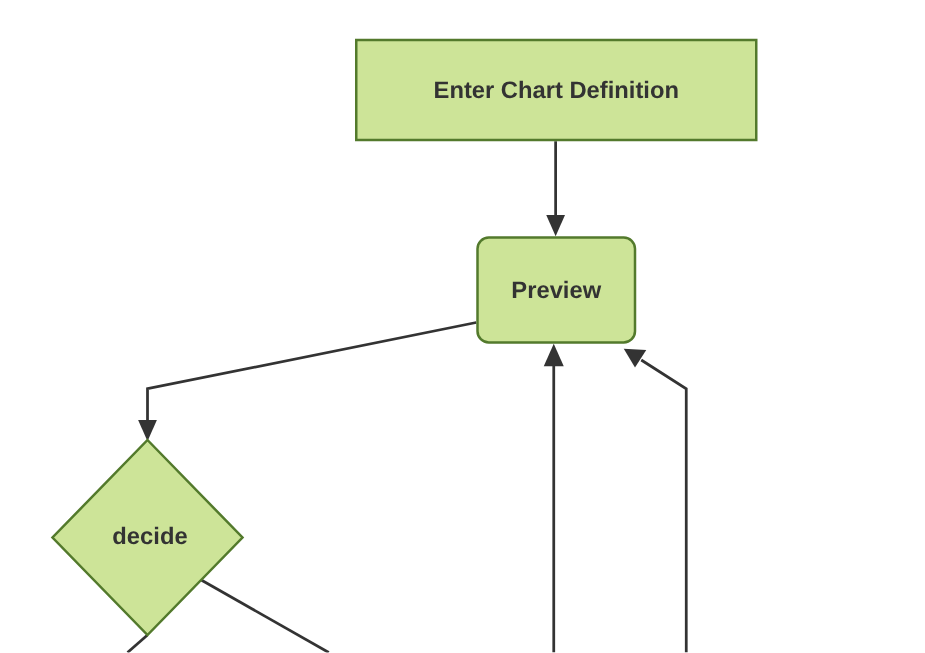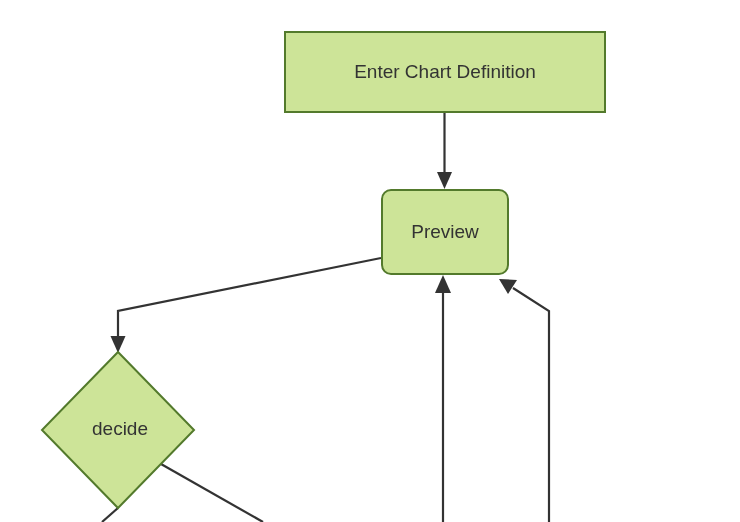--- a/index.html
+++ b/index.html
@@ -14,20 +14,21 @@
     position: relative;
     overflow: hidden;
     font-family: "Liberation Sans", sans-serif;
   }
   #diagram-root {
     position: absolute;
     left: 0;
     top: 0;
     width: 740px;
     height: 522px;
+    font-weight: bold;
   }
   #flow-svg {
     position: absolute;
     left: 0;
     top: 0;
     width: 740px;
     height: 522px;
     display: block;
   }
   .node-shape {

